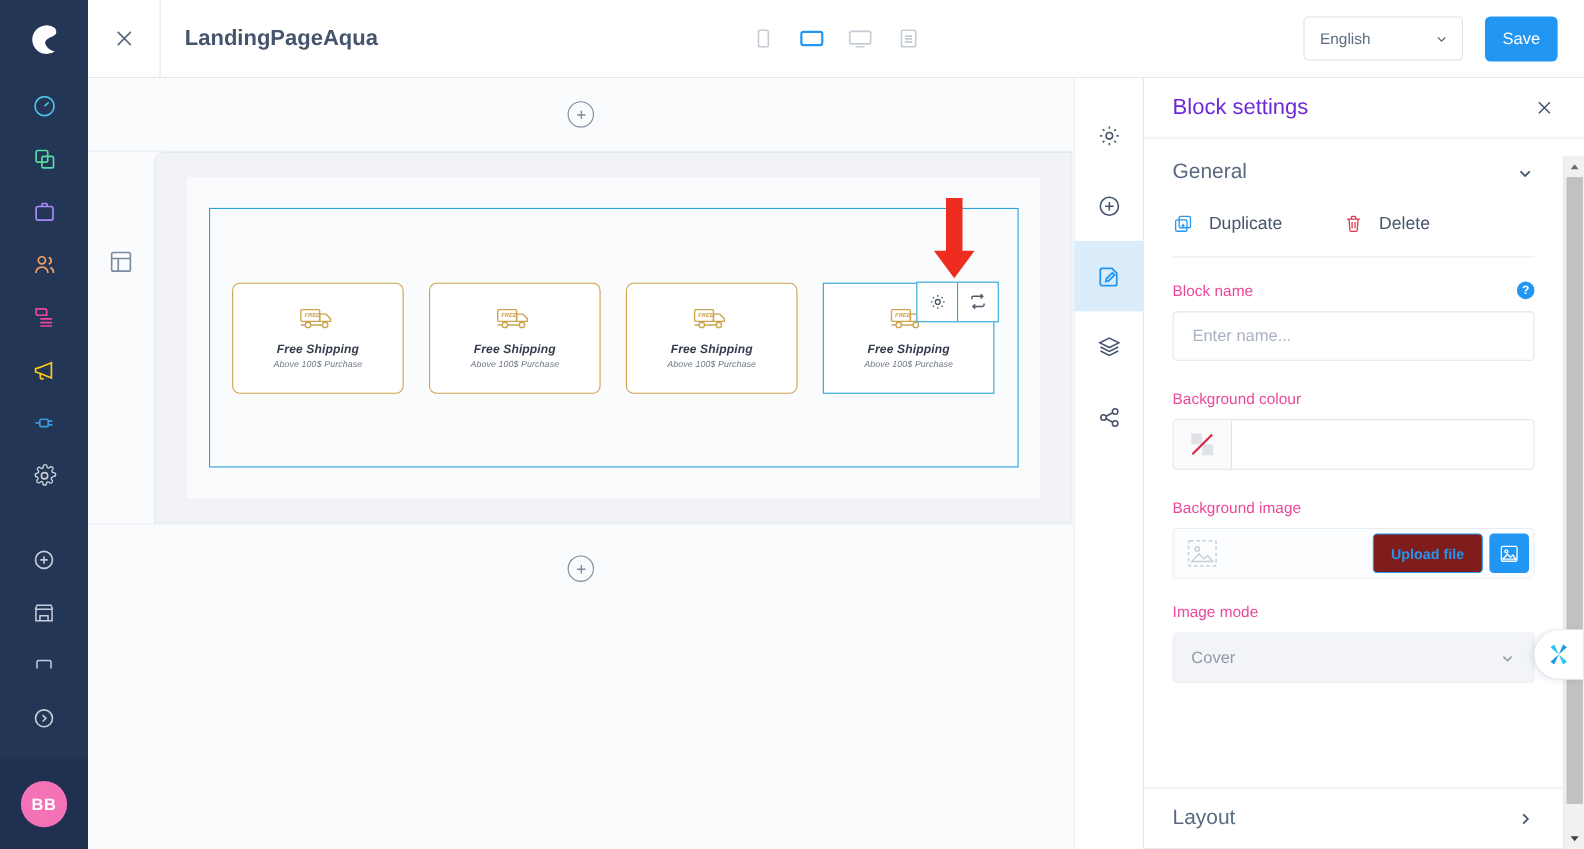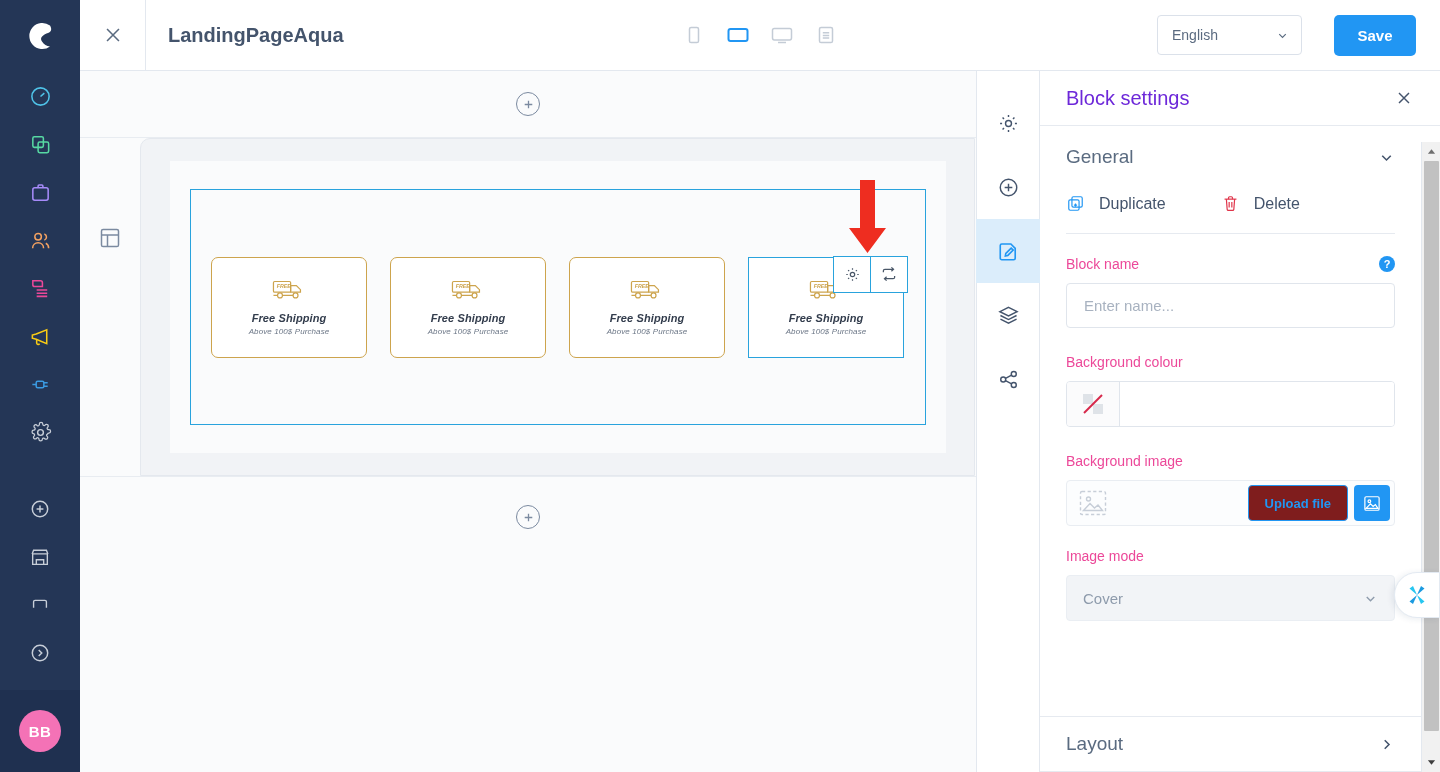--- a/index.html
+++ b/index.html
@@ -62,31 +62,31 @@
   }
   .device-group {
     position: absolute; left: 0; right: 0; margin: 0 auto;
     width: 190px; display: flex; align-items: center; justify-content: center; gap: 16px;
   }
   .device-btn {
     width: 28px; height: 28px; display: flex; align-items: center; justify-content: center;
     cursor: pointer; border-radius: 3px;
   }
   .topbar-right {
-    margin-left: auto; display: flex; align-items: center; gap: 32px; padding-right: 24px;
+    margin-left: auto; display: flex; align-items: center; gap: 20px; padding-right: 24px;
   }
   .lang-select {
     width: 145px; height: 40px; border: 1px solid #dbe1ea; border-radius: 4px;
     display: flex; align-items: center; justify-content: space-between;
     padding: 0 12px 0 14px; font-size: 14px; color: #5b6b80; background: #fff;
     cursor: pointer;
   }
   .save-btn {
-    width: 82px; height: 41px; background: #2196f3; color: #fff;
-    border: none; border-radius: 5px; font-size: 15px; font-weight: bold;
+    width: 66px; height: 41px; background: #2196f3; color: #fff;
+    border: none; border-radius: 5px; font-size: 15px; font-weight: normal;
     font-family: "Liberation Sans", sans-serif; cursor: pointer;
   }
 
   
   .body-row { flex: 1; display: flex; min-height: 0; }
 
   
   .canvas-col {
     width: 896px; flex: 0 0 896px;
     background: #fafbfc; display: flex; flex-direction: column;

